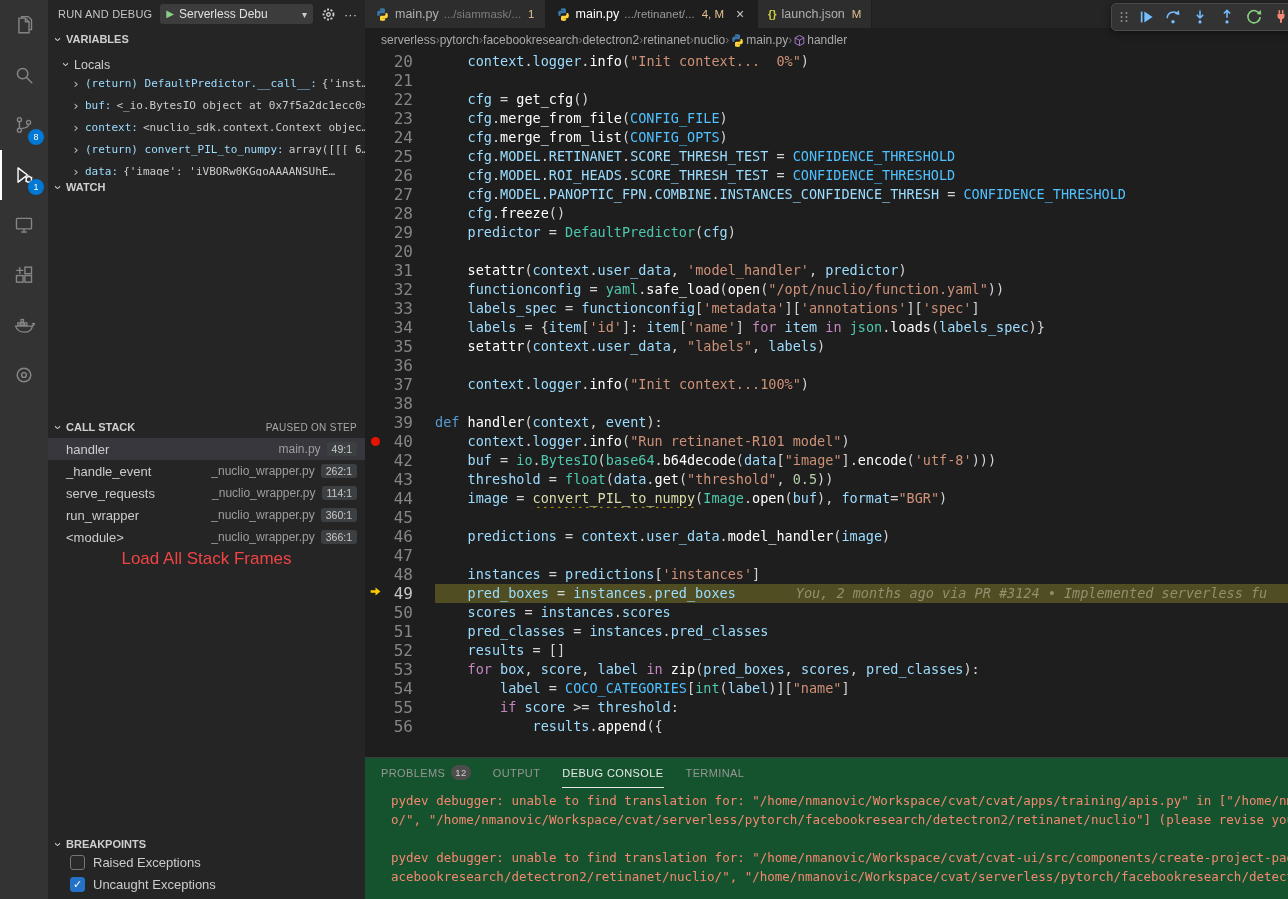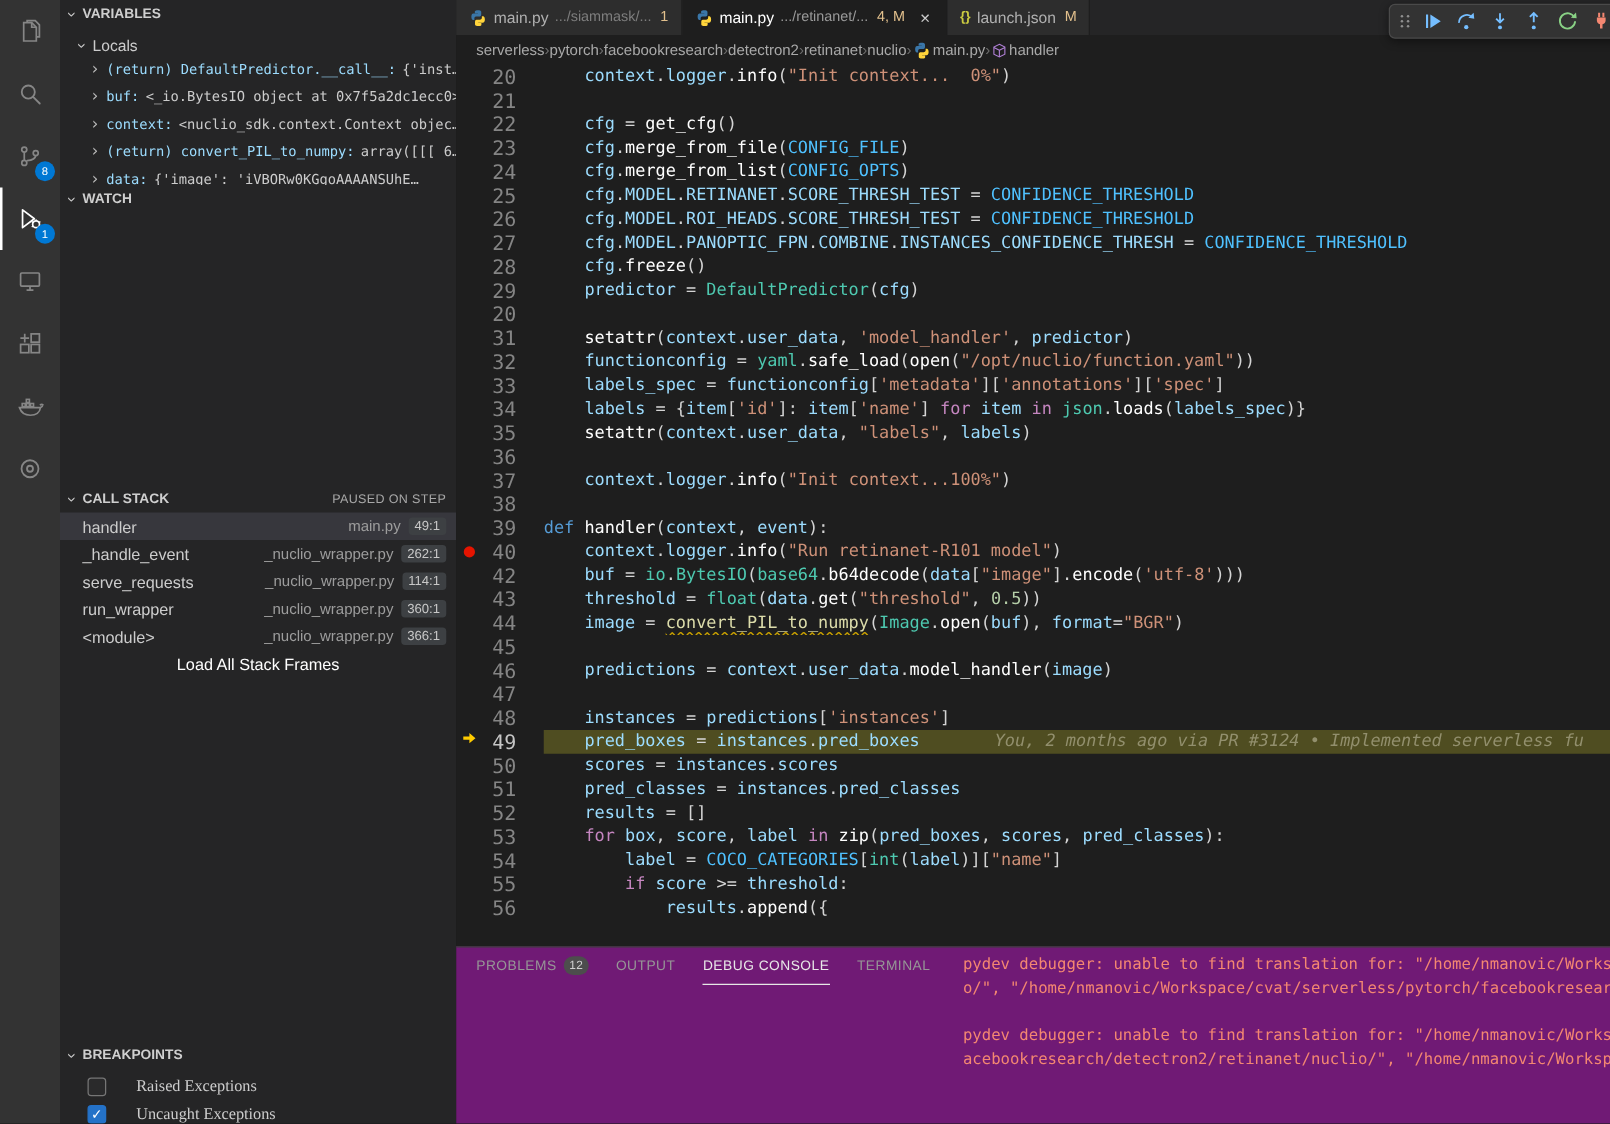--- a/index.html
+++ b/index.html
@@ -34,22 +34,22 @@
   .var-row { padding-left:24px; font-family:"DejaVu Sans Mono",monospace; font-size:11px; }
   .chev { color:#bbbbbb; width:13px; flex-shrink:0; font-size:13px; }
   .var-name { color:#9cdcfe; margin-right:5px; flex-shrink:0; }
   .var-value { color:#cccccc; }
   .sp1 { height:218px; flex-shrink:0; }
   .sp2 { flex:1; }
   .cs-row { height:22px; display:flex; align-items:center; padding:0 8px 0 18px; font-size:13px; color:#cccccc; gap:6px; flex-shrink:0; }
   .cs-row.selected { background:#37373d; }
   .cs-file { margin-left:auto; color:#9d9d9d; font-size:12px; }
   .cs-pos { background:#3d4043; border-radius:3px; font-size:10.5px; padding:1px 5px; color:#c8c8c8; text-align:center; flex-shrink:0; }
-  .cs-link { height:22px; display:flex; align-items:center; justify-content:center; color:#ffffff; font-size:13px; flex-shrink:0; }
-  .bp-row { height:22px; display:flex; align-items:flex-end; gap:24px; padding-left:22px; font-size:13px; color:#cccccc; flex-shrink:0;font-family:Liberation Serif, serif; }
+  .cs-link { height:22px; display:flex; align-items:center; justify-content:center; color:#ef4444; font-size:17px; flex-shrink:0; }
+  .bp-row { height:22px; display:flex; align-items:flex-start; gap:8px; padding-left:22px; font-size:13px; color:#cccccc; flex-shrink:0; }
   .cb { width:15px; height:15px; border:1px solid #767676; border-radius:3px; background:#2a2a2b; display:flex; align-items:center; justify-content:center; font-size:11px; color:#fff; flex-shrink:0; }
   .cb.checked { background:#2472c8; border-color:#2472c8; }
 
   
   .main { flex:1; display:flex; flex-direction:column; position:relative; min-width:0; background:#1e1e1e; }
   .tabbar { height:28px; background:#252526; display:flex; flex-shrink:0; }
   .tab { display:flex; align-items:center; gap:5px; padding:0 10px; background:#2d2d2d; border-right:1px solid #1e1e1e; font-size:12.5px; color:#b0b0b0; }
   .tab.active { background:#1e1e1e; color:#ffffff; }
   .tab-desc { font-size:11.5px; color:#7e7e7e; }
   .tab.active .tab-desc { color:#9a9a9a; }
@@ -71,21 +71,21 @@
   .line-content { flex:1; white-space:pre; overflow:hidden; }
   .cur .line-content { background:#4f4d21; }
   .bp-dot { width:9px; height:9px; border-radius:50%; background:#e51400; }
   .blame { color:#928f6d; margin-left:60px; font-style:italic; }
   .tok-kw{color:#569cd6} .tok-ctrl{color:#c586c0} .tok-fn{color:#ffffff}
   .tok-cls{color:#4ec9b0} .tok-var{color:#9cdcfe} .tok-const{color:#4fc1ff}
   .tok-str{color:#ce9178} .tok-num{color:#b5cea8} .tok-pun{color:#d4d4d4}
   .tok-warnfn{color:#dcdcaa; text-decoration:underline; text-decoration-style:wavy; text-decoration-color:#c8a000; text-decoration-thickness:1px; text-underline-offset:3px;}
 
   
-  .panel { height:142px; flex-shrink:0; border-top:1px solid #3c3c3c; display:flex; background:#701a75; }
+  .panel { height:142px; flex-shrink:0; border-top:1px solid #3c3c3c; display:flex; flex-direction:column; background:#14532d; }
   .panel-tabs { height:30px; display:flex; align-items:stretch; padding-left:16px; gap:22px; flex-shrink:0; }
   .panel-tab { display:flex; align-items:center; gap:6px; font-size:11px; letter-spacing:.4px; color:#969696; border-bottom:1px solid transparent; }
   .panel-tab.active { color:#e7e7e7; border-bottom-color:#e7e7e7; }
   .pt-badge { background:#4d4d4d; border-radius:10px; min-width:17px; height:15px; padding:0 4px; display:flex; align-items:center; justify-content:center; font-size:9.5px; color:#cfcfcf; }
   .console { flex:1; overflow:hidden; padding:3px 0 0 26px; font-family:"DejaVu Sans Mono",monospace; font-size:12.5px; line-height:19px; color:#f48771; }
   .console-line { white-space:pre; height:19px; overflow:hidden; }
   .console-gap { height:19px; }
 
   
   .debug-toolbar { position:absolute; top:3px; left:746px; height:28px; background:#333333; border:1px solid #4a4a4a; border-radius:5px; box-shadow:0 2px 8px rgba(0,0,0,.45); display:flex; align-items:center; padding:0 4px; gap:3px; z-index:20; }
@@ -173,20 +173,35 @@
         <span class="ab-icon">
           <svg width="22" height="22" viewBox="0 0 24 24" fill="none" stroke="currentColor" stroke-width="1.6">
             <circle cx="12" cy="12" r="7.4"></circle>
             <circle cx="12" cy="12" r="2.6"></circle>
           </svg>
         </span>
       </div>
     </div>
 
   <div class="sidebar">
+    <div class="sidebar-top">
+      <span class="sb-title">RUN AND DEBUG</span>
+      <div class="picker">
+        <span class="play-ic">▶</span>
+        <span class="picker-label">Serverless Debu</span>
+        <span class="picker-chev">▾</span>
+      </div>
+      <span class="hdr-act">
+        <svg width="15" height="15" viewBox="0 0 16 16">
+            <circle cx="8" cy="8" r="5.3" fill="none" stroke="#cccccc" stroke-width="2" stroke-dasharray="2.1 1.7"></circle>
+            <circle cx="8" cy="8" r="1.9" fill="none" stroke="#cccccc" stroke-width="1.4"></circle>
+          </svg>
+      </span>
+      <span class="hdr-act">···</span>
+    </div>
 
     <div class="sec-header">
       <span class="twisty">›</span>
       <span>VARIABLES</span>
     </div>
     <div class="var-body">
       <div class="tree-row scope-row">
         <span class="twisty">›</span>
         <span>Locals</span>
       </div>

